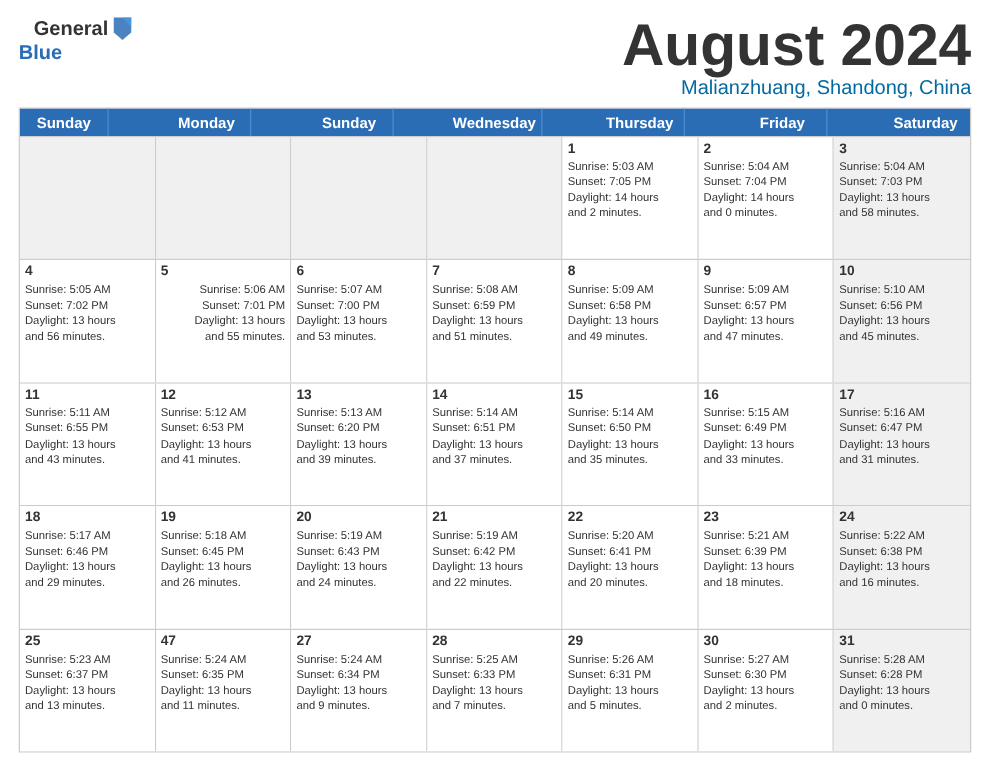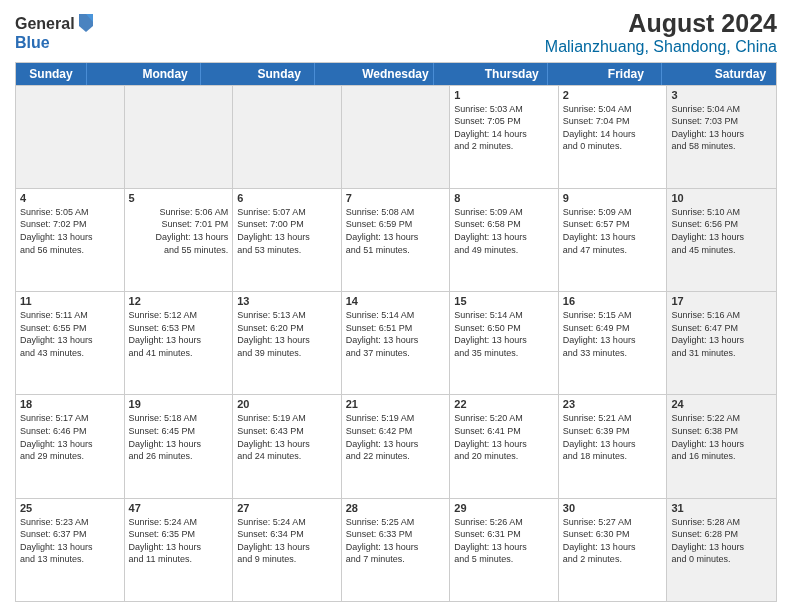--- a/index.html
+++ b/index.html
@@ -30,37 +30,38 @@
     }
     .logo-text {
       display: flex;
       flex-direction: column;
       line-height: 1.1;
     }
     .logo-general {
       font-size: 16px;
       font-weight: bold;
       color: #333;
+      margin-left: 12px;
     }
     .logo-blue {
       font-size: 16px;
       font-weight: bold;
       color: #2a6db5;
     }
     .logo-icon {
       width: 18px;
       height: 22px;
       margin-left: 2px;
       margin-top: -2px;
     }
     .title-block {
       text-align: right;
     }
     .main-title {
-      font-size: 25px;
+      font-size: 47px;
       font-weight: bold;
       color: #333;
       line-height: 1.1;
     }
     .subtitle {
       font-size: 16px;
       color: #0369a1;
     }
     .calendar {
       flex: 1;

